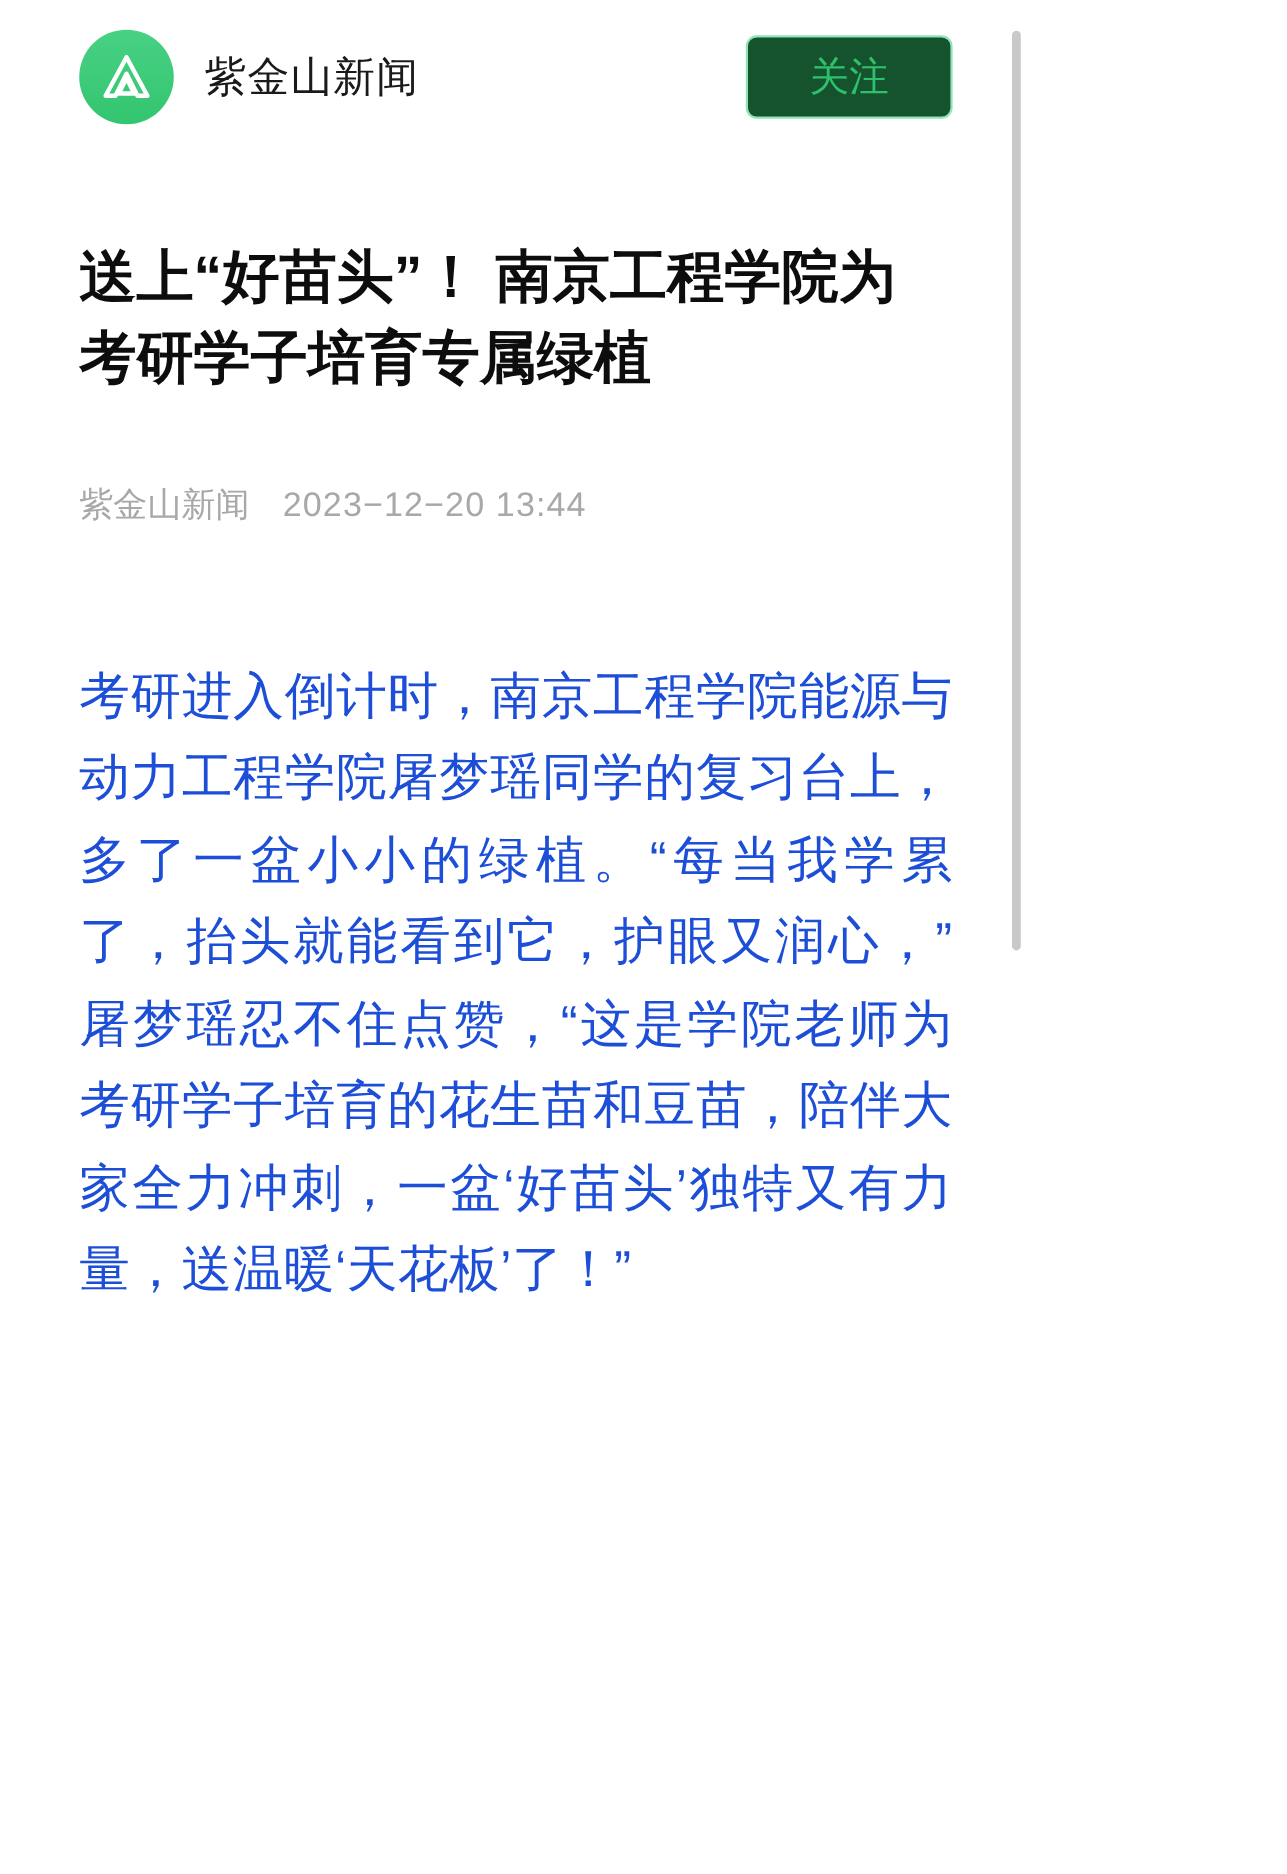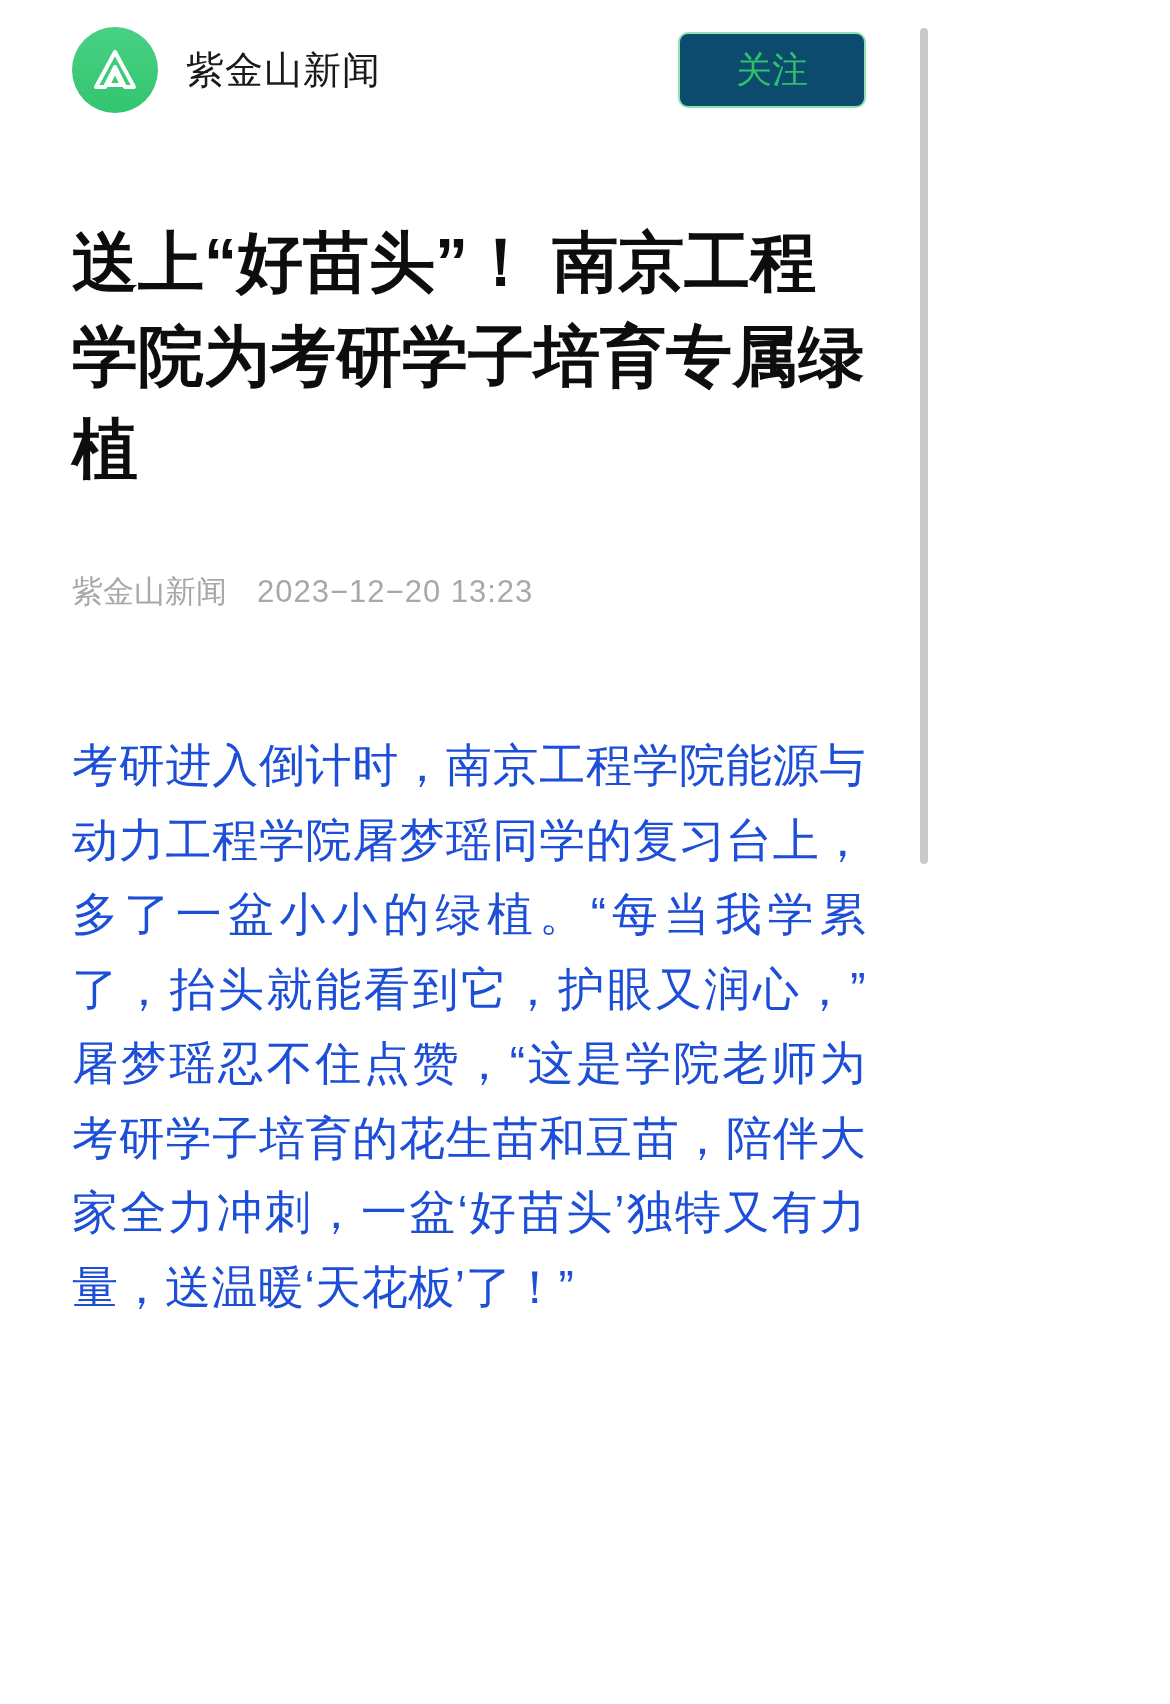--- a/index.html
+++ b/index.html
@@ -53,36 +53,36 @@
     color: #1a1a1a;
     letter-spacing: 1px;
     font-weight: 400;
     white-space: nowrap;
   }
   .follow-btn {
     margin-left: auto;
     border: 2px solid #8fe3b4;
     border-radius: 10px;
     color: #2fc06c;
-    background: #0c4a6e;
+    background: #14532d;
     font-size: 36px;
     padding: 18px 56px;
     line-height: 1;
     cursor: pointer;
     box-sizing: border-box;
   }
 
   
   .article {
     padding: 0 72px;
     box-sizing: border-box;
   }
   .article-title {
     margin: 112px 0 0 0;
-    font-size: 66px;
+    font-size: 52px;
     line-height: 1.42;
     font-weight: bold;
     color: #0d0d0d;
     letter-spacing: 0px;
     max-width: 950px;
   }
   .meta-row {
     margin-top: 74px;
     display: flex;
     align-items: center;
@@ -147,21 +147,21 @@
     </div>
     <div class="account-name">紫金山新闻</div>
     <button class="follow-btn">关注</button>
   </div>
 
   <div class="article">
     <h1 class="article-title">送上“好苗头”！ 南京工程学院为考研学子培育专属绿植</h1>
 
     <div class="meta-row">
       <span class="meta-source">紫金山新闻</span>
-      <span class="meta-date">2023−12−20 13:23</span>
+      <span class="meta-date">2023−12−20 13:44</span>
     </div>
 
     <div class="divider"></div>
 
     <p class="body-text">考研进入倒计时，南京工程学院能源与动力工程学院屠梦瑶同学的复习台上，多了一盆小小的绿植。“每当我学累了，抬头就能看到它，护眼又润心，”屠梦瑶忍不住点赞，“这是学院老师为考研学子培育的花生苗和豆苗，陪伴大家全力冲刺，一盆‘好苗头’独特又有力量，送温暖‘天花板’了！”</p>
   </div>
 
   <div class="scroll-track"></div>
   <div class="scroll-thumb"></div>
 

